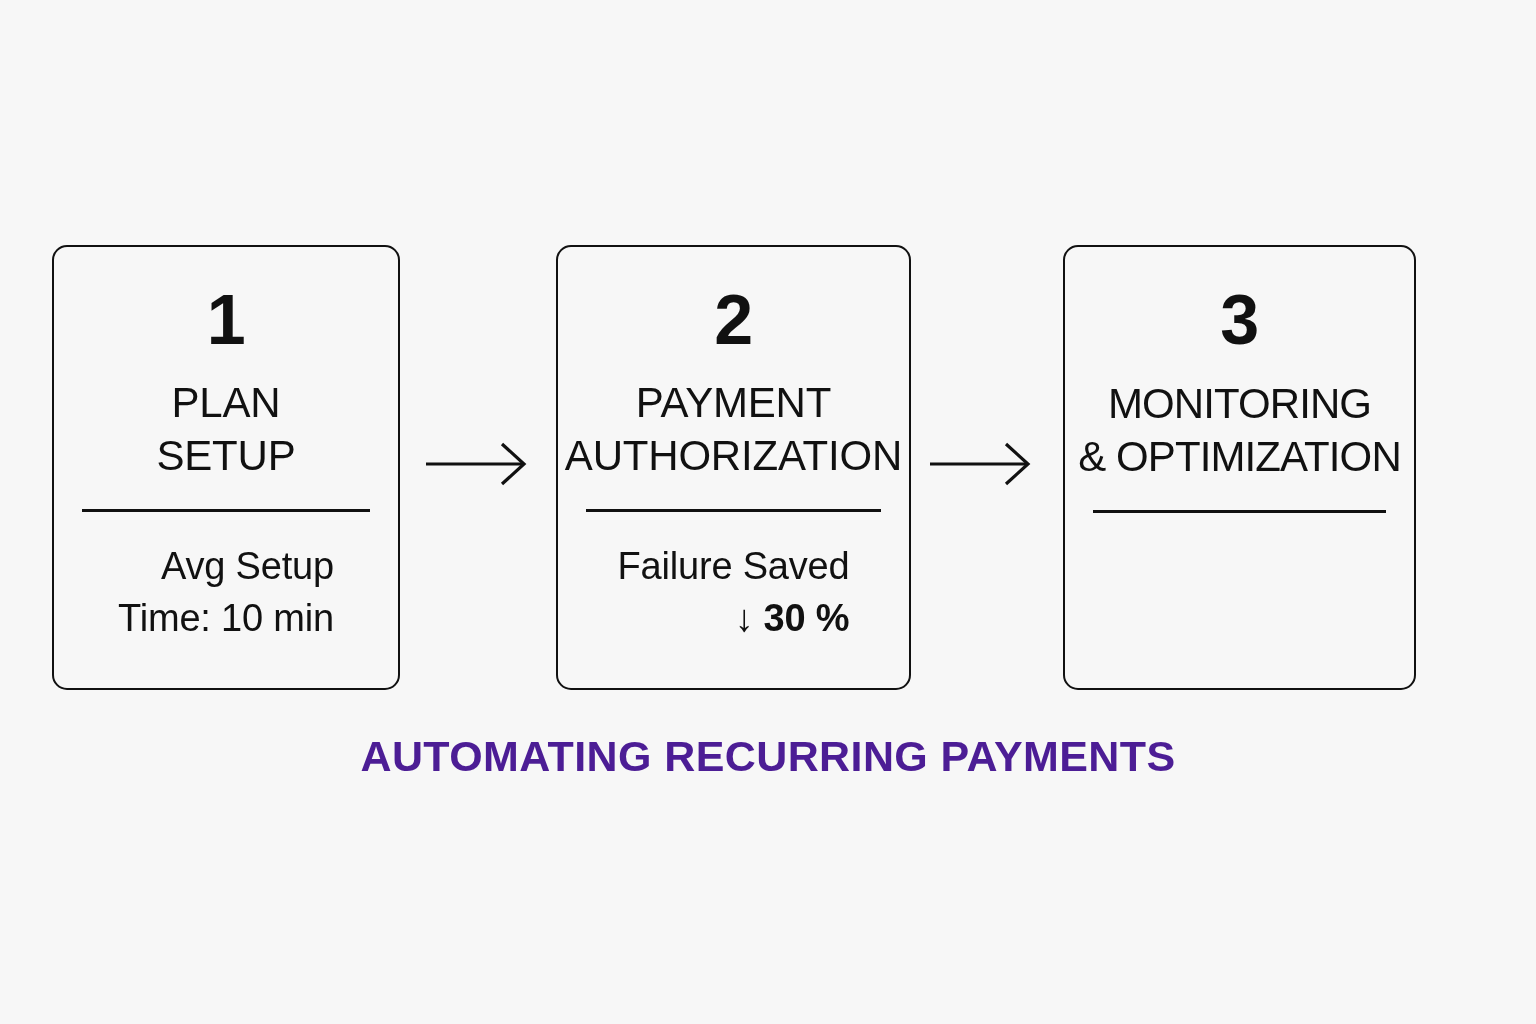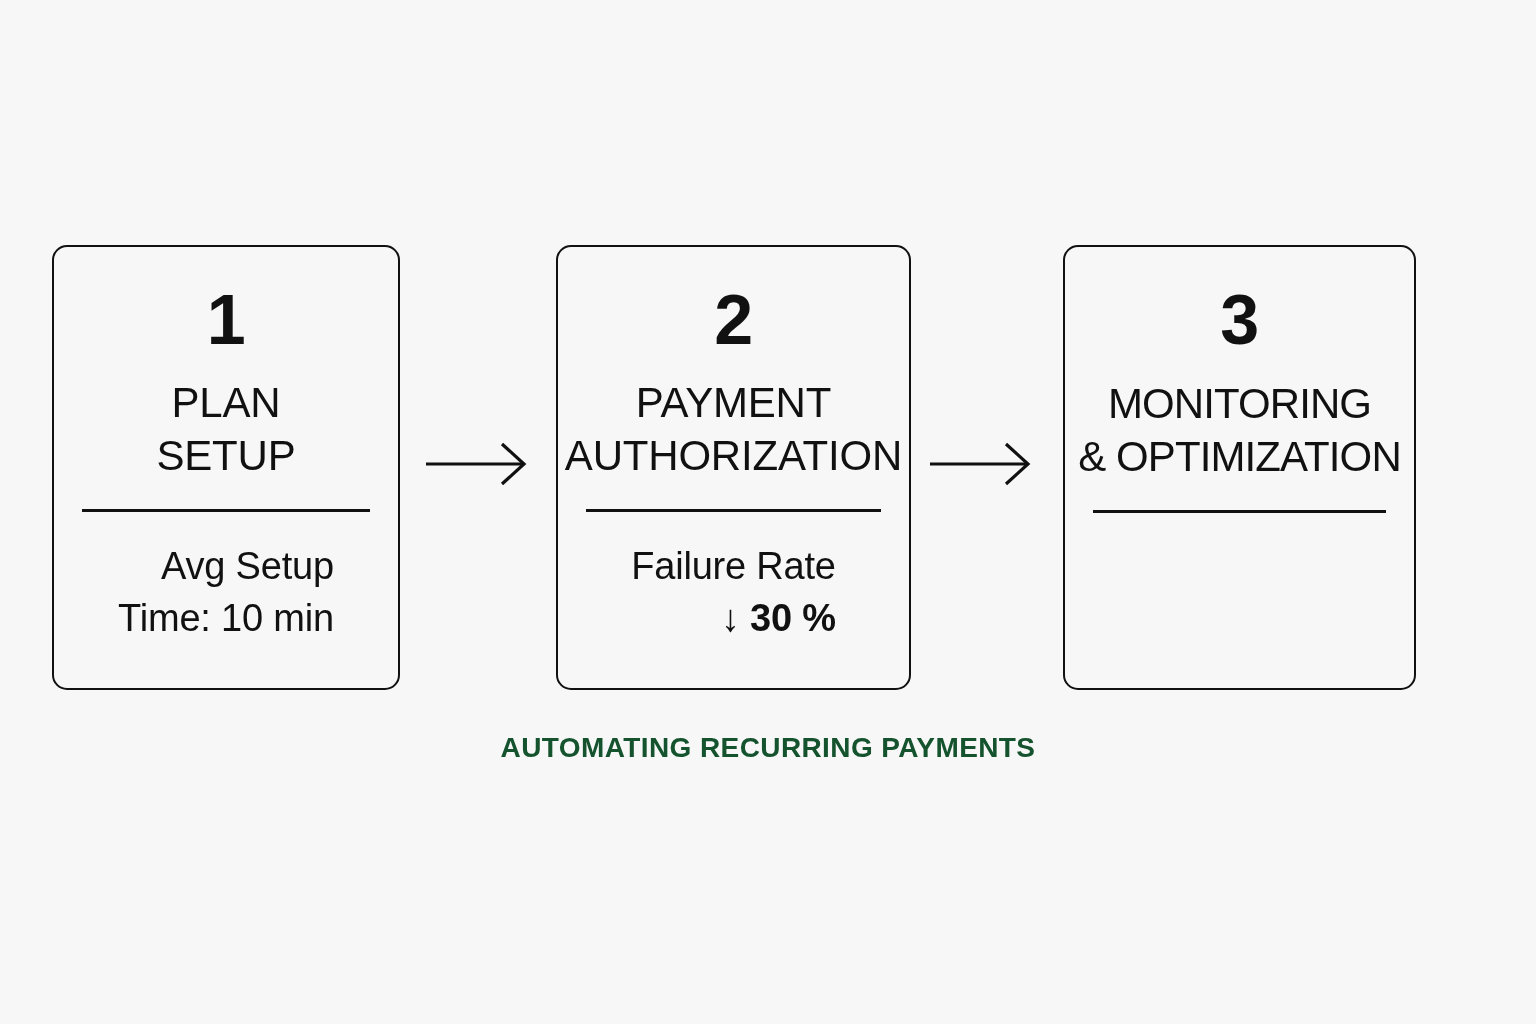--- a/index.html
+++ b/index.html
@@ -95,24 +95,24 @@
   #connector-2 { left: 928px; }
   .connector svg { display: block; }
 
   
   #caption {
     position: absolute;
     left: 0;
     right: 0;
     top: 732px;
     text-align: center;
-    font-size: 28px;
+    font-size: 43px;
     font-weight: bold;
     letter-spacing: 0.4px;
-    color: #14532d;
+    color: #4c1d95;
   }
 </style>
 </head>
 <body style="background: rgb(247, 247, 247); color: rgb(17, 17, 17);">
 
 <div id="stage">
 
   <div class="card" id="card-1">
     <div class="card-number">1</div>
     <div class="card-title">
@@ -134,21 +134,21 @@
   </div>
 
   <div class="card" id="card-2">
     <div class="card-number">2</div>
     <div class="card-title">
       <span class="t-line">PAYMENT</span>
       <span class="t-line">AUTHORIZATION</span>
     </div>
     <div class="card-divider"></div>
     <div class="card-metric">
-      <span class="m-line">Failure Rate</span>
+      <span class="m-line">Failure Saved</span>
       <span class="m-line"><span class="m-arrow">↓</span>&nbsp;<span class="m-strong">30 %</span></span>
     </div>
   </div>
 
   <div class="connector" id="connector-2">
     <svg width="110" height="48" viewBox="0 0 110 48" fill="none" xmlns="http://www.w3.org/2000/svg">
       <path d="M2 24 H100" stroke="#111111" stroke-width="3.2" stroke-linecap="butt"></path>
       <path d="M78 4 L100 24 L78 44" stroke="#111111" stroke-width="3.2" stroke-linecap="butt" stroke-linejoin="miter" fill="none"></path>
     </svg>
   </div>

